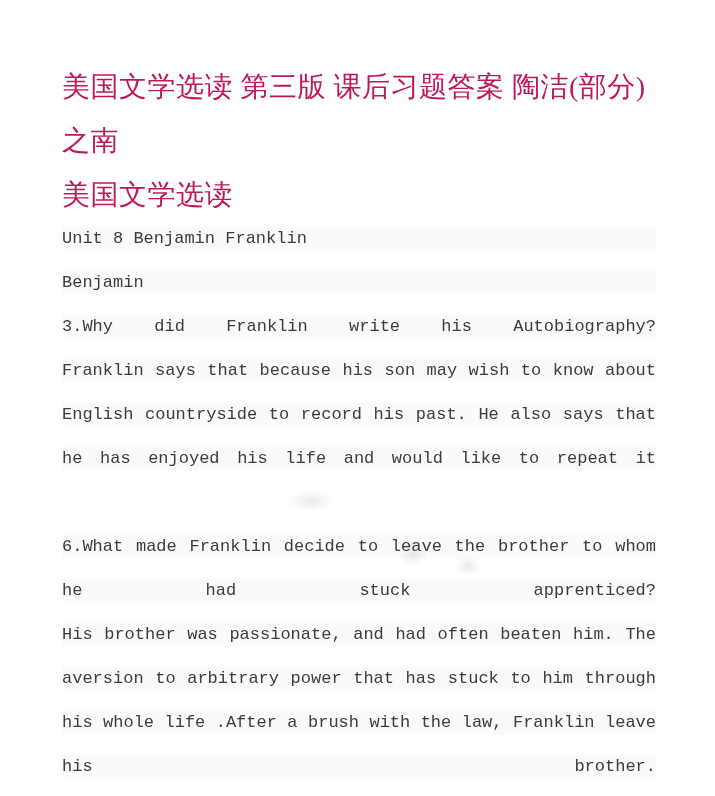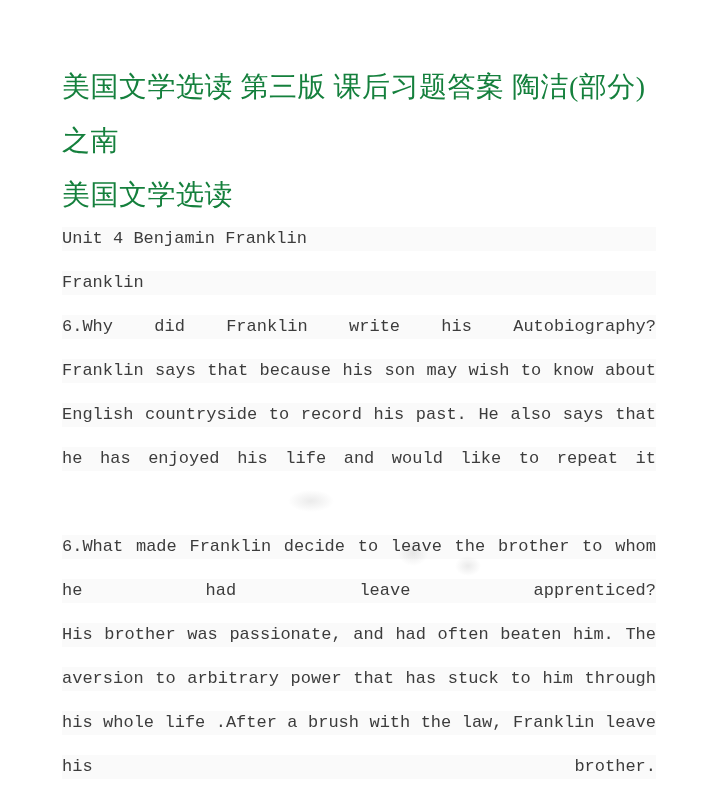--- a/index.html
+++ b/index.html
@@ -20,21 +20,21 @@
     left: 62px;
     top: 60px;
     width: 594px;
   }
   .doc-title {
     margin: 0;
     font-family: "Liberation Serif", "DejaVu Serif", serif;
     font-weight: 400;
     font-size: 28px;
     line-height: 54px;
-    color: #15803d;
+    color: #be185d;
     letter-spacing: 0.5px;
   }
   .title-line { display: block; }
   .body-text {
     margin-top: -5px;
     font-family: "Liberation Mono", "DejaVu Sans Mono", monospace;
     font-size: 17px;
     line-height: 44px;
     color: #3c3c3c;
   }
@@ -76,33 +76,33 @@
 
   <div class="content">
 
     <h1 class="doc-title">
       <span class="title-line">美国文学选读 第三版 课后习题答案 陶洁(部分)之南</span>
       <span class="title-line">美国文学选读</span>
     </h1>
 
     <div class="body-text">
 
-      <div class="line">Unit 4 Benjamin Franklin</div>
-      <div class="line">Franklin</div>
+      <div class="line">Unit 8 Benjamin Franklin</div>
+      <div class="line">Benjamin</div>
 
       <div>
-        <div class="line just">6.Why did Franklin write his Autobiography?</div>
+        <div class="line just">3.Why did Franklin write his Autobiography?</div>
         <div class="line just">Franklin says that because his son may wish to know about</div>
         <div class="line just">English countryside to record his past. He also says that</div>
         <div class="line just">he has enjoyed his life and would like to repeat it</div>
       </div>
 
       <div class="para-gap">
         <div class="line just">6.What made Franklin decide to leave the brother to whom</div>
-        <div class="line just">he had leave apprenticed?</div>
+        <div class="line just">he had stuck apprenticed?</div>
         <div class="line just">His brother was passionate, and had often beaten him. The</div>
         <div class="line just">aversion to arbitrary power that has stuck to him through</div>
         <div class="line just">his whole life .After a brush with the law, Franklin leave</div>
         <div class="line just">his brother.</div>
       </div>
 
     </div>
   </div>
 </div>
 

